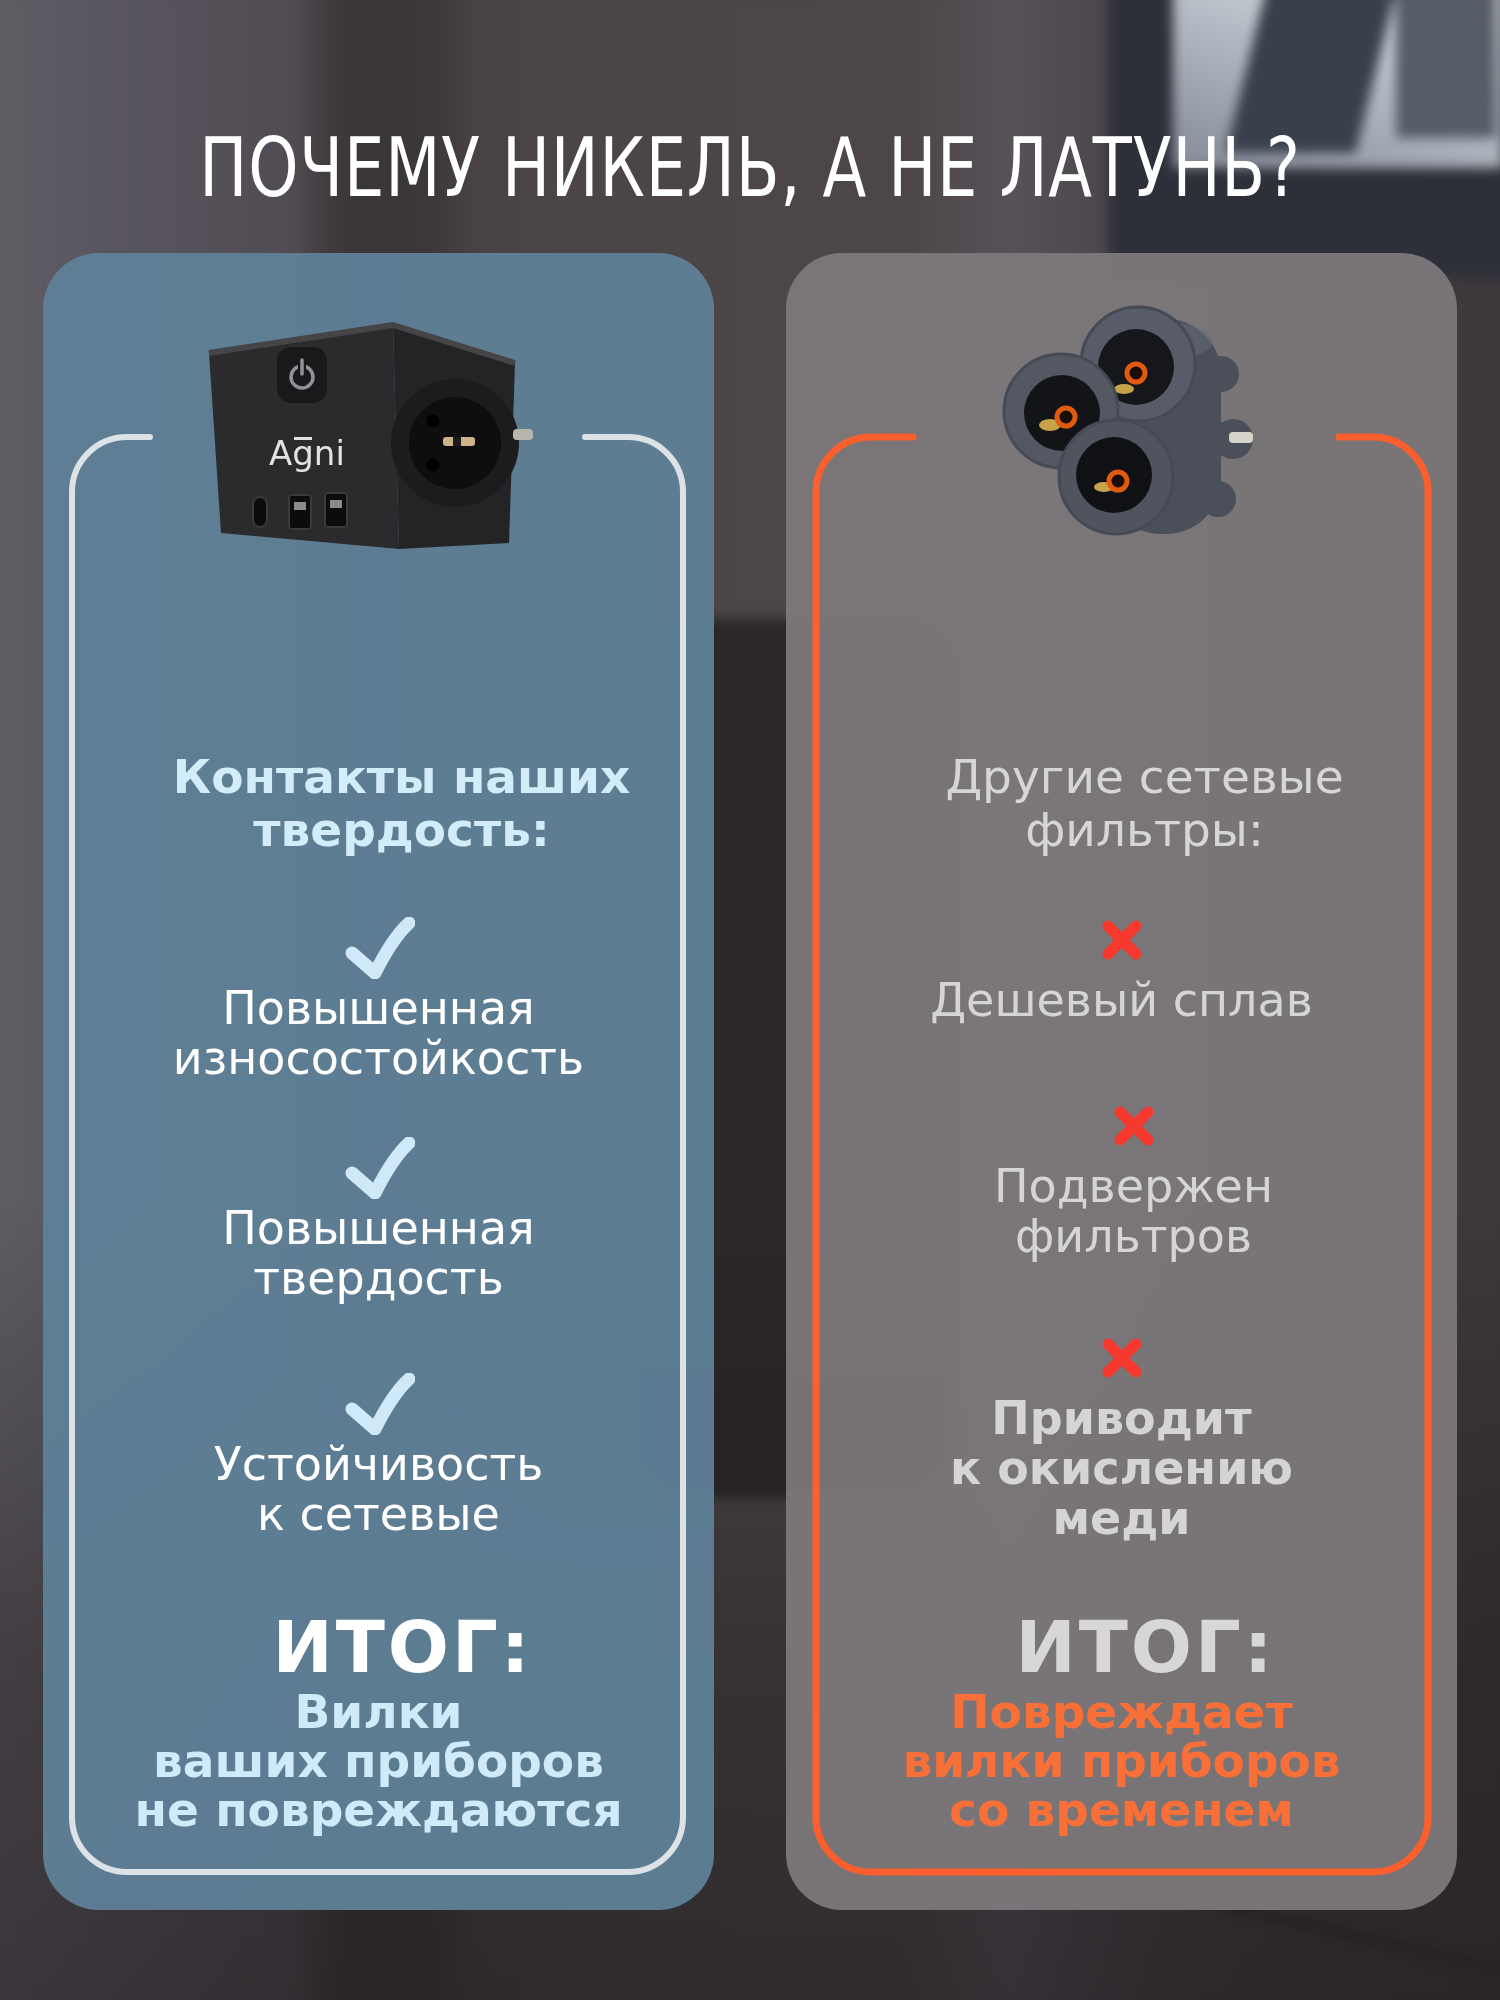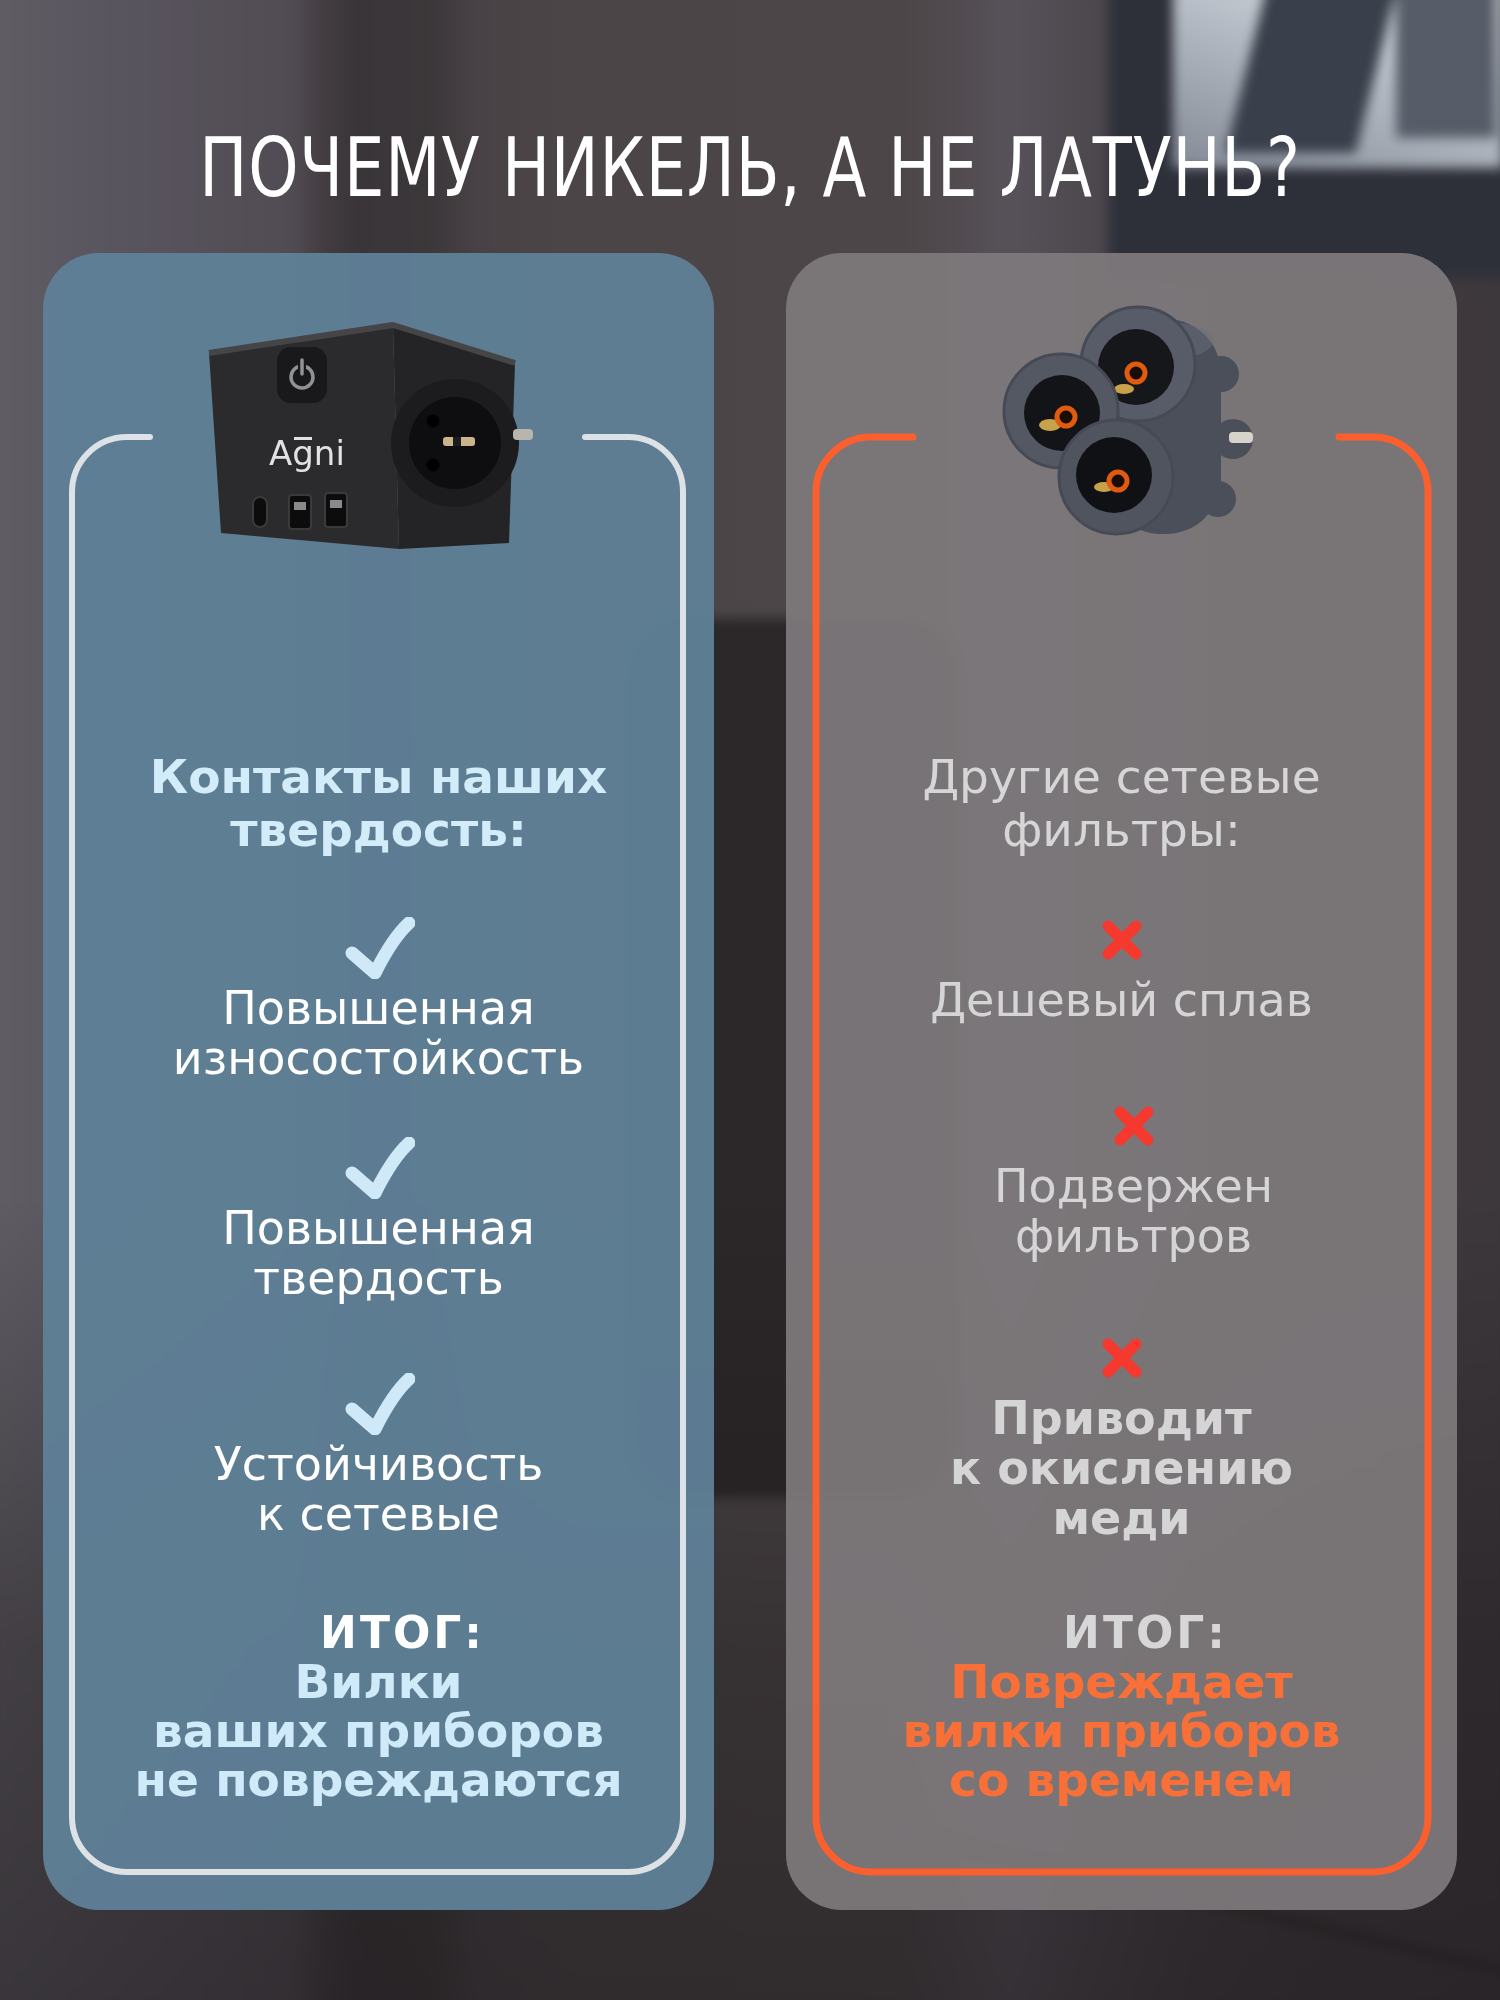--- a/index.html
+++ b/index.html
@@ -33,31 +33,31 @@
   .panel.right{left:786px;background:rgba(126,122,124,0.93);}
   .frame{position:absolute;left:0;top:0;width:671px;height:1657px;z-index:1;}
   .frame path{fill:none;stroke-linecap:round;}
   .frame.white path{stroke:#dde2e6;stroke-width:6;}
   .frame.orange path{stroke:#fb5f2e;stroke-width:7;}
   .product{position:absolute;z-index:2;}
   .panel.left  .product{left:150px;top:48px;width:345px;height:260px;}
   .panel.right .product{left:200px;top:36px;width:270px;height:280px;}
   
   .block{position:absolute;left:0;width:100%;text-align:center;z-index:2;}
-  .heading{top:497px;font-size:47px;font-weight:700;color:#d3ecf9;line-height:1.13;}
+  .heading{top:497px;font-size:47px;font-weight:700;color:#d3ecf9;line-height:1.13;padding-left:23px;}
   .panel.right .heading{color:#d7d6d6;font-weight:400;}
   .line{font-size:46px;line-height:1.09;color:#ffffff;}
   .panel.right .line{color:#d6d5d5;}
   .panel.left  .i1{top:664px;} .panel.left  .i2{top:884px;} .panel.left  .i3{top:1120px;}
   .panel.right .i1{top:666px;} .panel.right .i2{top:852px;margin-left:12px;} .panel.right .i3{top:1084px;font-weight:bold;}
   .icon-wrap{display:block;margin:0 auto;}
   .check-gap{margin-bottom:4px;}
   .cross-gap{margin-bottom:14px;}
   .itog{top:1356px;}
-  .itog-label{font-size:44px;line-height:1.08;font-weight:700;color:#ffffff;letter-spacing:3px;padding-left:48px;}
+  .itog-label{font-size:72px;line-height:1.08;font-weight:700;color:#ffffff;letter-spacing:3px;padding-left:48px;}
   .panel.right .itog-label{color:#d8d7d7;}
   .itog-line{font-size:47px;line-height:1.05;font-weight:700;color:#cfeaf8;}
   .panel.right .itog-line{color:#f96f38;}
 </style>
 </head>
 <body>
 
 <div class="bg">
   <div class="bg-base"></div>
   <div class="bg-pic"></div>

